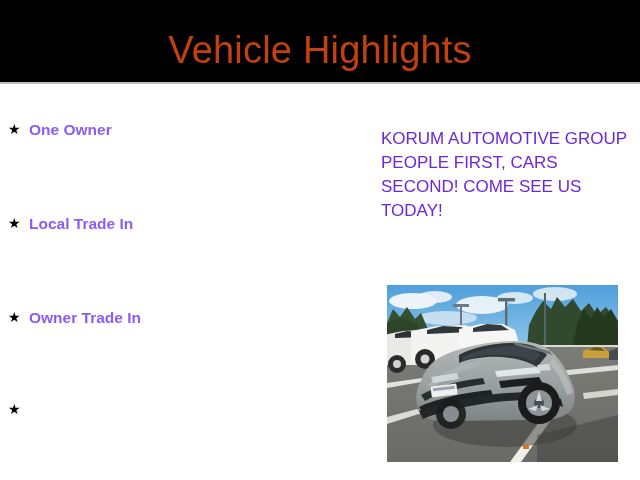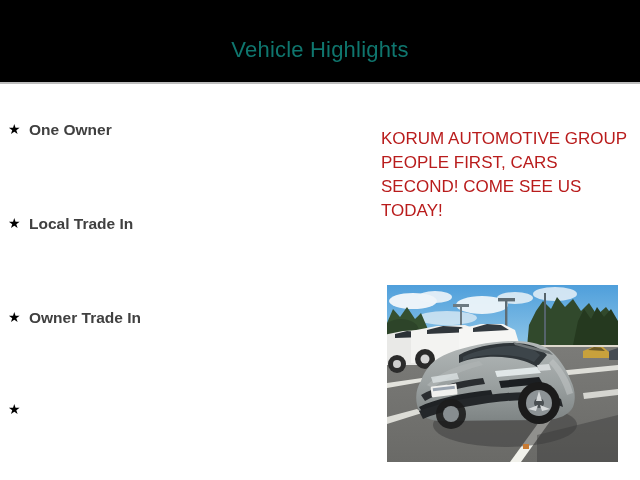--- a/index.html
+++ b/index.html
@@ -13,22 +13,22 @@
   .page{position:relative;width:640px;height:480px;background:#fff;}
 
   
   .banner{
     position:absolute;left:0;top:0;width:640px;height:82px;
     background:#000000;
   }
   .banner-title{
     position:absolute;left:0;top:0;width:640px;height:104px;
     display:flex;align-items:center;justify-content:center;
-    color:#0f766e;
-    font-size:22px;
+    color:#c2410c;
+    font-size:38px;
     font-weight:400;
     letter-spacing:0.2px;
     padding-bottom:4px;
     box-sizing:border-box;
   }
   .banner-rule{
     position:absolute;left:0;top:82px;width:640px;height:2px;
     background:#bdbdbd;
   }
 
@@ -49,35 +49,35 @@
     flex:0 0 21px;
     font-size:14px;
     line-height:23px;
     color:#000;
     text-align:left;
   }
   .hl-label{
     font-size:15.5px;
     font-weight:bold;
     line-height:23px;
-    color:#404040;
+    color:#8b5cf6;
     max-width:300px;
   }
   .i0{top:22px;}
   .i1{top:116px;}
   .i2{top:210px;}
   .i3{top:302px;}
 
   
   .dealer-text{
     position:absolute;
     left:381px;top:127px;width:246px;
     font-size:17px;
     line-height:24px;
-    color:#b91c1c;
+    color:#6d28d9;
     font-weight:400;
   }
 
   
   .photo{
     position:absolute;
     left:387px;top:285px;width:231px;height:177px;
     overflow:hidden;
     background:#9aa2a6;
   }

